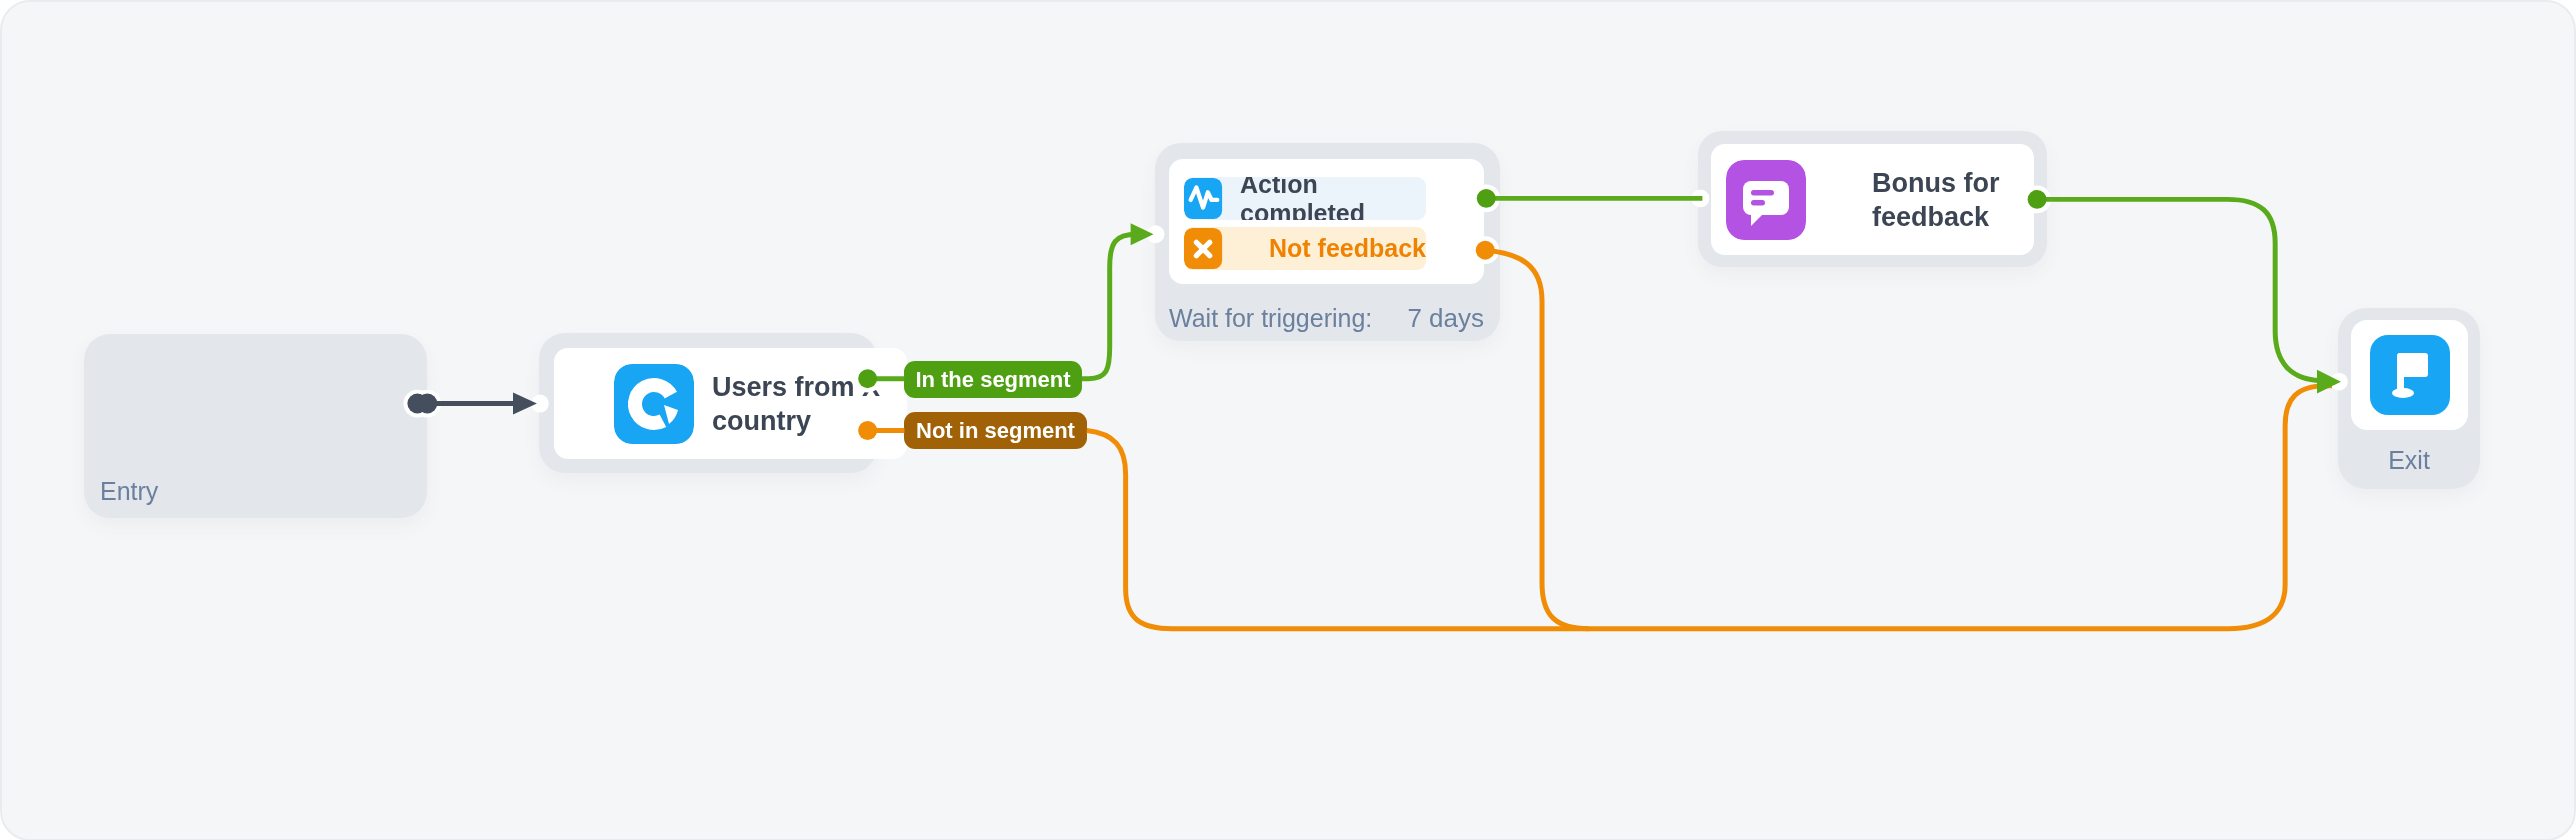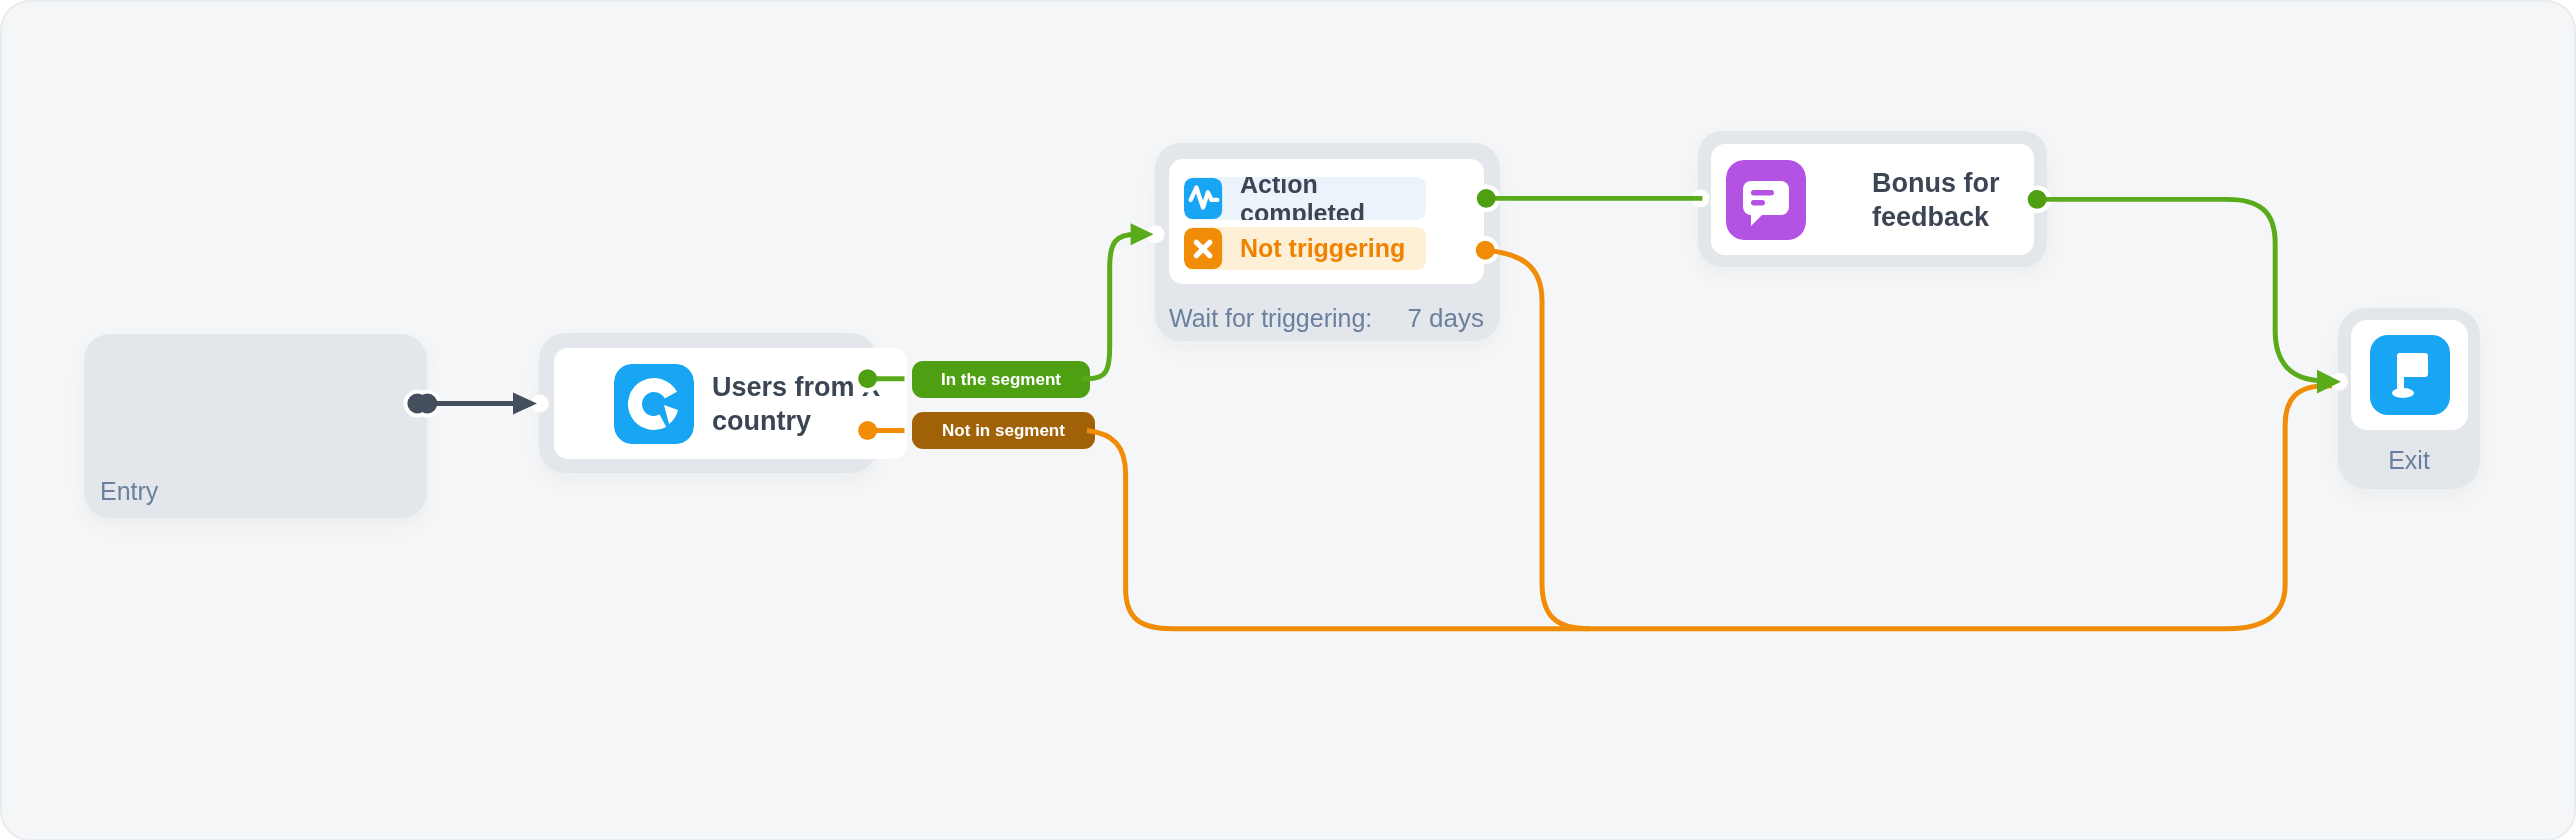--- a/index.html
+++ b/index.html
@@ -3,25 +3,25 @@
 <meta charset="utf-8">
 <style>
   html,body{margin:0;padding:0;background:#ffffff;font-family:"Liberation Sans","DejaVu Sans",sans-serif;}
   #canvas{position:relative;width:2576px;height:841px;background:#f5f6f7;border-radius:30px;
           border:2px solid #e9ecef;box-sizing:border-box;overflow:hidden;}
   .node{position:absolute;background:#e3e7eb;border-radius:26px;box-shadow:0 8px 18px rgba(70,80,100,0.05);}
   .card{position:absolute;background:#ffffff;border-radius:14px;display:flex;align-items:center;}
   .big-icon{width:80px;height:80px;border-radius:18px;flex:0 0 auto;margin-left:15px;display:block;}
   .title{margin-left:18px;font-size:27px;line-height:34px;font-weight:600;color:#3c4553;}
   .node-label{position:absolute;font-size:25px;color:#6b809e;}
-  .badge{position:absolute;border-radius:11px;color:#ffffff;font-size:17px;font-weight:700;
-         display:flex;align-items:center;justify-content:center;margin-left:8px;}
+  .badge{position:absolute;border-radius:11px;color:#ffffff;font-size:22px;font-weight:700;
+         display:flex;align-items:center;justify-content:center;}
   .badge.green{background:#4f9f12;}
   .badge.orange{background:#a16207;text-align:center;}
-  .row{display:flex;align-items:center;width:242px;height:43px;border-radius:9px;margin-bottom:7px;overflow:hidden;}
+  .row{display:flex;align-items:center;width:242px;height:43px;border-radius:9px;margin-bottom:7px;overflow:hidden;justify-content:space-between;}
   .row .row-icon{width:40px;height:43px;border-radius:9px;flex:0 0 auto;display:block;}
   .row-label{margin-left:16px;font-size:25px;font-weight:600;}
   .row.blue{background:#ebf3fb;}
   .row.blue .row-label{color:#3c4553;}
   .row.cream{background:#fdf0d7;}
   .row.cream .row-label{color:#ef8200;}
   .wait-row{position:absolute;left:14px;right:16px;top:160px;display:flex;justify-content:space-between;
             align-items:baseline;color:#6b809e;font-size:25px;}
   .wait-value{font-size:26px;margin-left:15px;}
   #wires{position:absolute;left:0;top:0;pointer-events:none;}
@@ -56,21 +56,21 @@
           <rect x="0" y="0" width="40" height="43" rx="9" fill="#18a5f3"></rect>
           <polyline points="7,23 13,10 20,31 25,15 29,23 35,23" fill="none" stroke="#ffffff" stroke-width="4.5" stroke-linecap="round" stroke-linejoin="round"></polyline>
         </svg>
         <div class="row-label">Action completed</div>
       </div>
       <div class="row cream">
         <svg class="row-icon" viewBox="0 0 42 43">
           <rect x="0" y="0" width="40" height="43" rx="9" fill="#f18c06"></rect>
           <path d="M13 15 L27 29 M27 15 L13 29" stroke="#ffffff" stroke-width="5.5" stroke-linecap="round"></path>
         </svg>
-        <div class="row-label">Not triggering</div>
+        <div class="row-label">Not feedback</div>
       </div>
     </div>
     <div class="wait-row">
       <span>Wait for triggering:</span>
       <span class="wait-value">7 days</span>
     </div>
   </div>
 
   <div class="node" style="left:1696px;top:129px;width:349px;height:136px;border-radius:24px;">
     <div class="card" style="left:13px;top:13px;width:323px;height:111px;gap:48px;">

